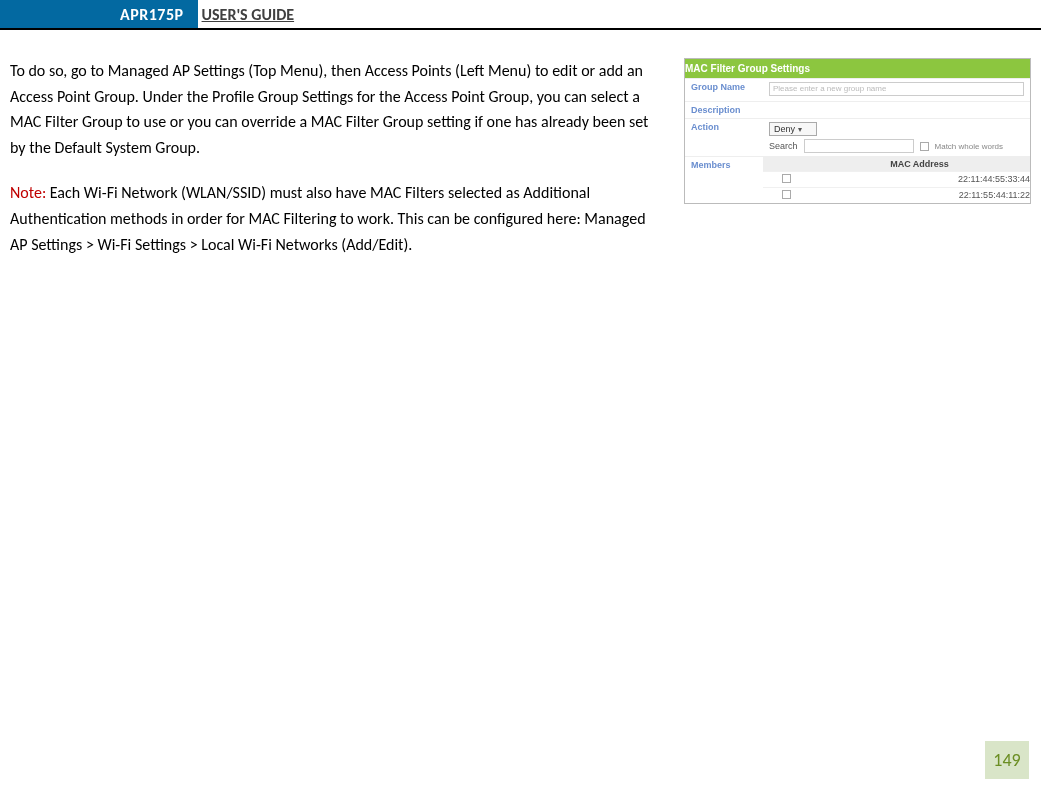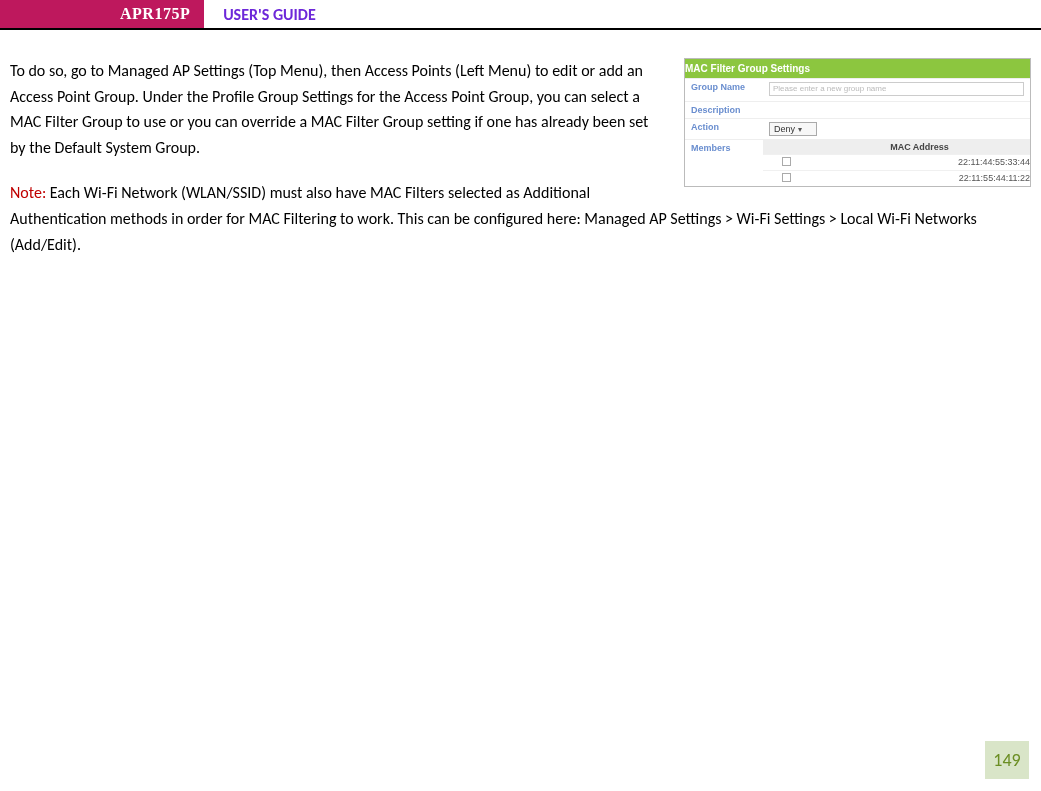--- a/index.html
+++ b/index.html
@@ -11,37 +11,37 @@
       position: relative;
       overflow: hidden;
     }
     .header-bar {
       display: flex;
       align-items: stretch;
       border-bottom: 2px solid #000;
       height: 30px;
     }
     .header-model {
-      background: #be185d;
+      background: #0369a1;
       color: #fff;
       font-weight: bold;
       font-size: 16px;
       padding: 0 14px 0 120px;
       display: flex;
       align-items: center;
       letter-spacing: 0.5px;
-      font-family: Liberation Serif, serif;
     }
     .header-title {
       font-weight: bold;
       font-size: 16px;
-      padding: 0 19px;
-      display: flex;
-      align-items: center;
-      color: #6d28d9;
+      padding: 0 4px;
+      display: flex;
+      align-items: center;
+      color: #404040;
+      text-decoration: underline;
     }
     .page-body {
       padding: 28px 10px 10px 10px;
       position: relative;
     }
     .screenshot-figure {
       float: right;
       width: 347px;
       border: 1px solid #bbb;
       margin: 0 0 10px 18px;
@@ -187,20 +187,26 @@
       <div class="fig-label">Description</div>
     </div>
 
     <div class="fig-row">
       <div class="fig-label">Action</div>
       <div class="fig-value" style="display:flex;flex-direction:column;gap:3px;">
         <span class="fig-select">
           <span>Deny</span>
           <span class="chev">▾</span>
         </span>
+        <div class="fig-search-row" style="padding:0;">
+          <span style="color:#555;">Search</span>
+          <span class="fig-search-input"></span>
+          <span class="fig-checkbox"></span>
+          <span style="color:#888;font-size:8px;">Match whole words</span>
+        </div>
       </div>
     </div>
 
     <div class="fig-table">
       <div class="fig-label">Members</div>
       <div class="fig-table-body">
         <div class="fig-table-header">
           <div class="fig-col-check"></div>
           <div class="fig-col-mac">MAC Address</div>
         </div>

